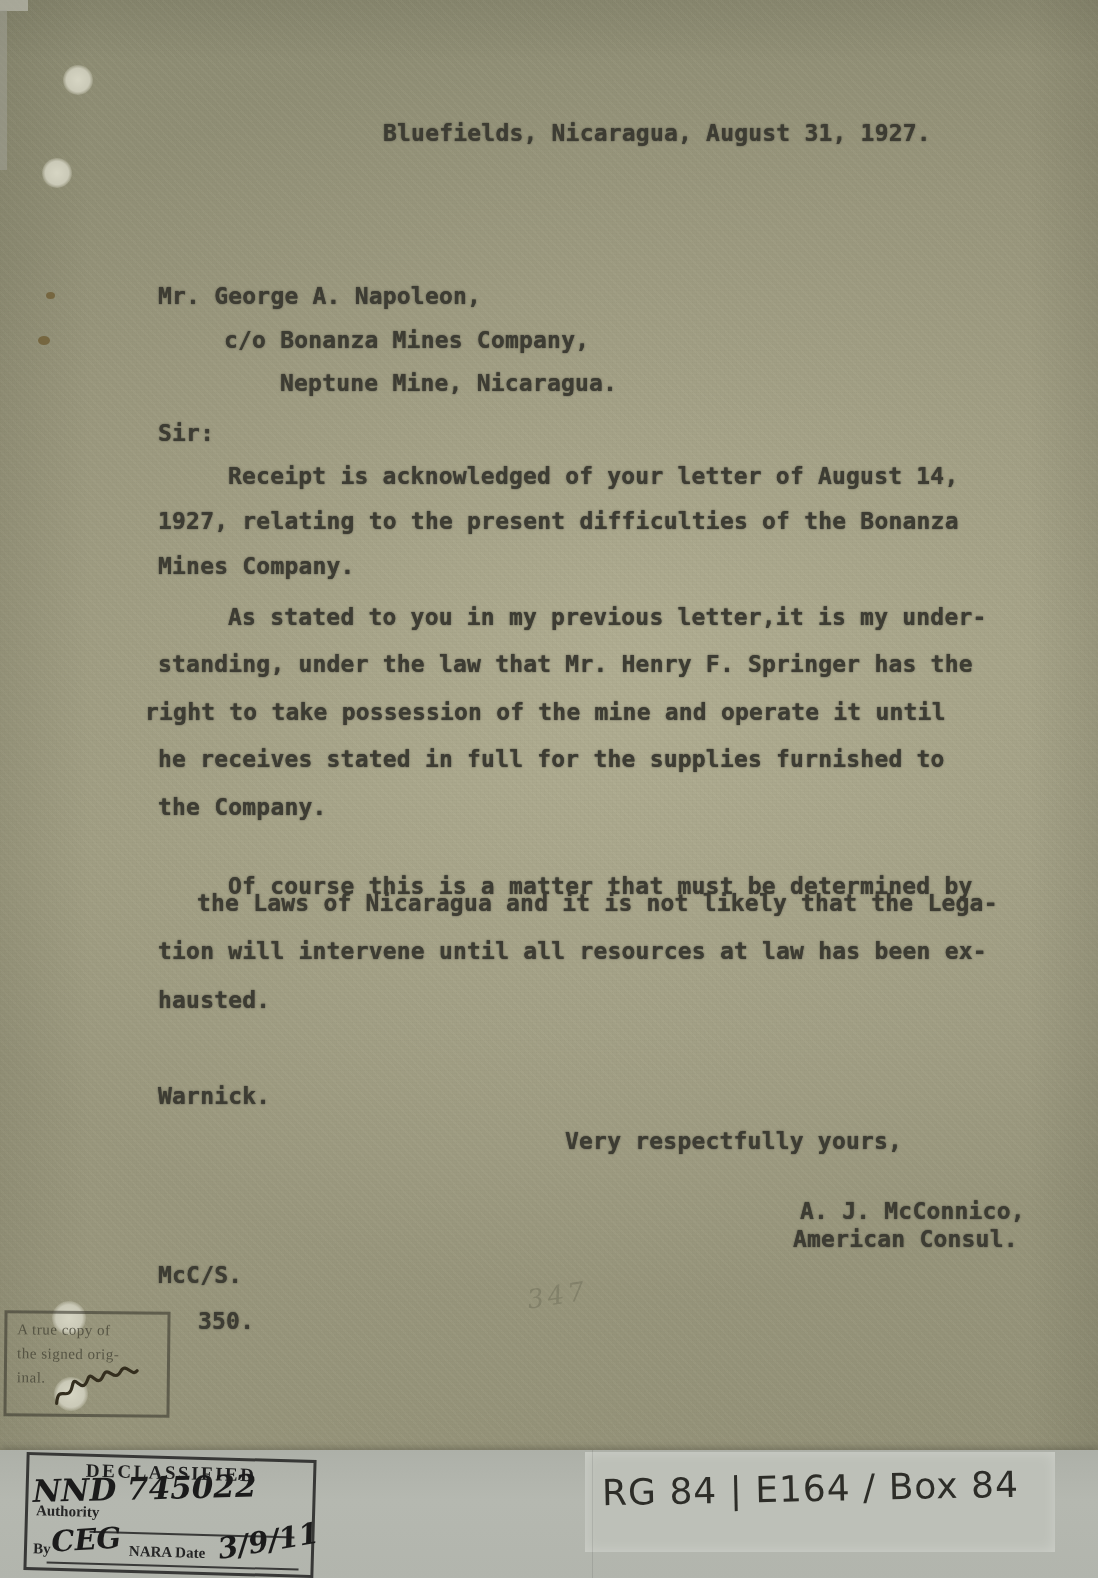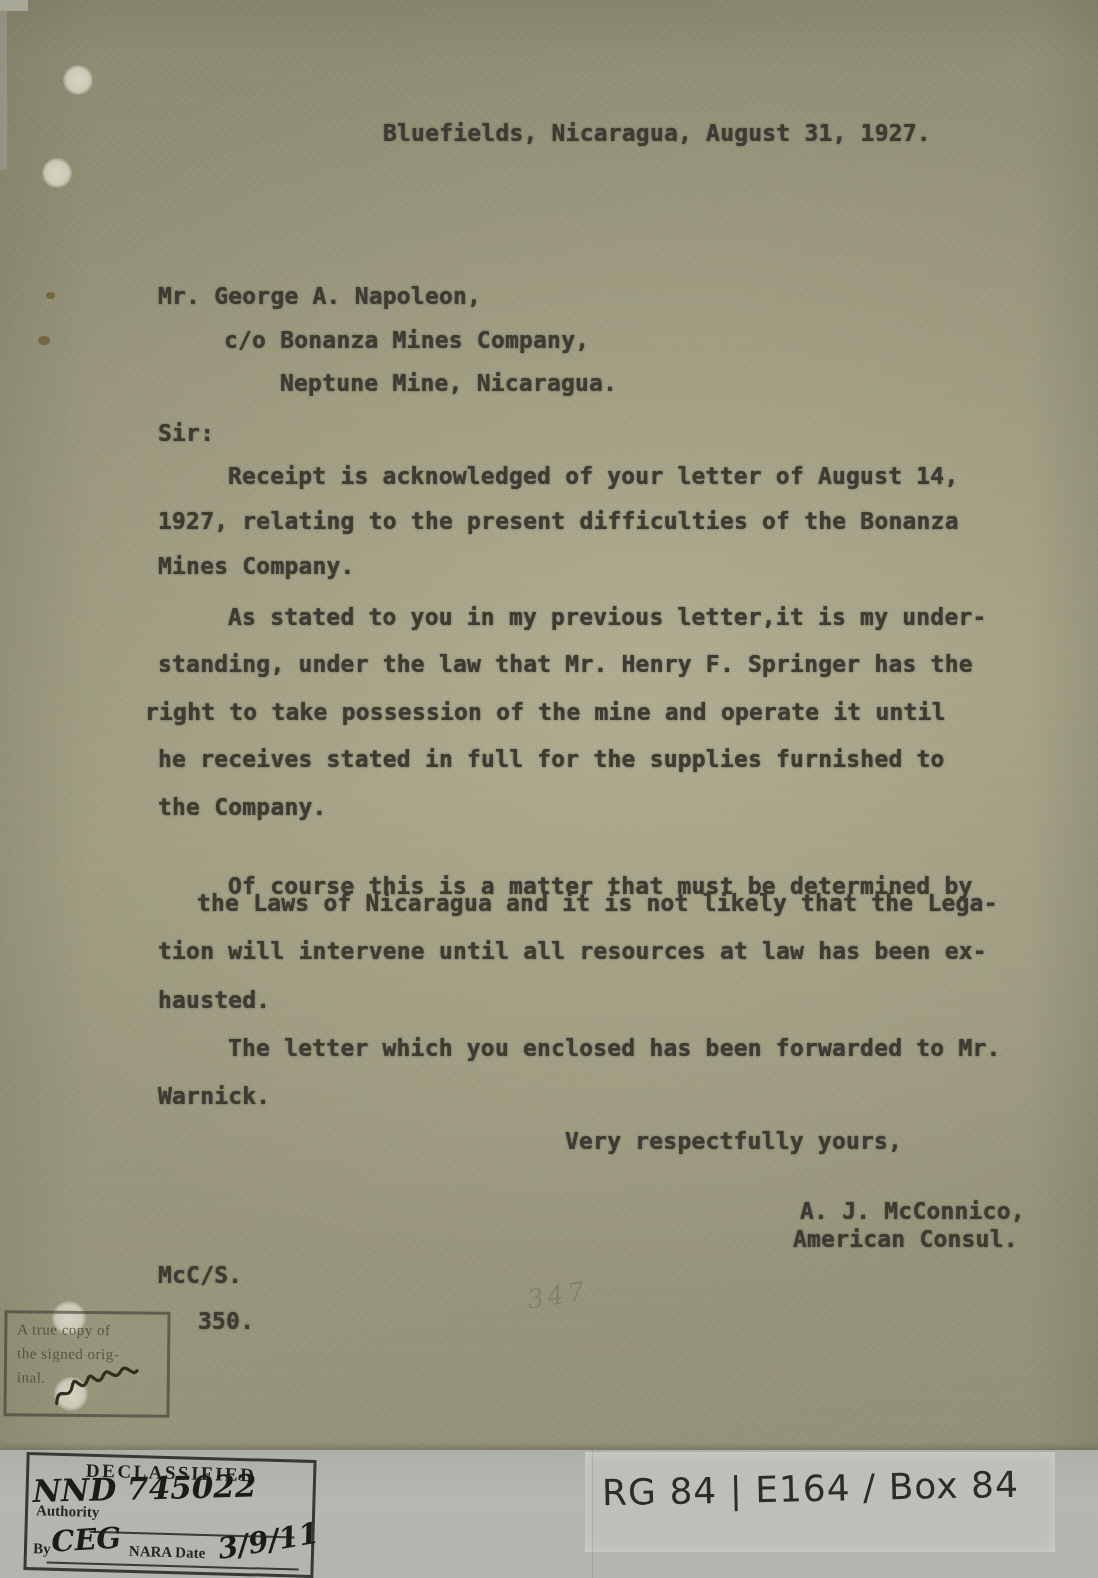--- a/index.html
+++ b/index.html
@@ -108,21 +108,20 @@
   <div class="typed" style="left:158px; top:651px;">standing, under the law that Mr. Henry F. Springer has the</div>
   <div class="typed" style="left:145px; top:699px;">right to take possession of the mine and operate it until</div>
   <div class="typed" style="left:158px; top:746px;">he receives stated in full for the supplies furnished to</div>
   <div class="typed" style="left:158px; top:794px;">the Company.</div>
 
   <div class="typed" style="left:228px; top:843px;margin-top:30px;">Of course this is a matter that must be determined by</div>
   <div class="typed" style="left:158px; top:890px;margin-left:39px;">the Laws of Nicaragua and it is not likely that the Lega-</div>
   <div class="typed" style="left:158px; top:938px;">tion will intervene until all resources at law has been ex-</div>
   <div class="typed" style="left:158px; top:987px;">hausted.</div>
 
-  <div class="typed" style="left:228px; top:1035px;">The letter which you enclosed has been forwarded to Mr.</div>
   <div class="typed" style="left:158px; top:1083px;">Warnick.</div>
 
   <div class="typed" style="left:565px; top:1128px;">Very respectfully yours,</div>
   <div class="typed" style="left:800px; top:1198px;">A. J. McConnico,</div>
   <div class="typed" style="left:793px; top:1226px;">American Consul.</div>
 
   <div class="typed" style="left:158px; top:1262px;">McC/S.</div>
   <div class="typed" style="left:158px; top:1308px;margin-left:40px;">350.</div>
 
   <div class="pencil">347</div>

